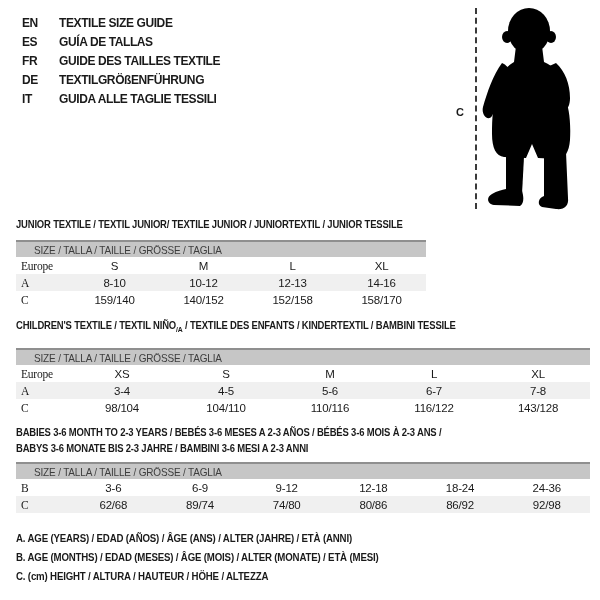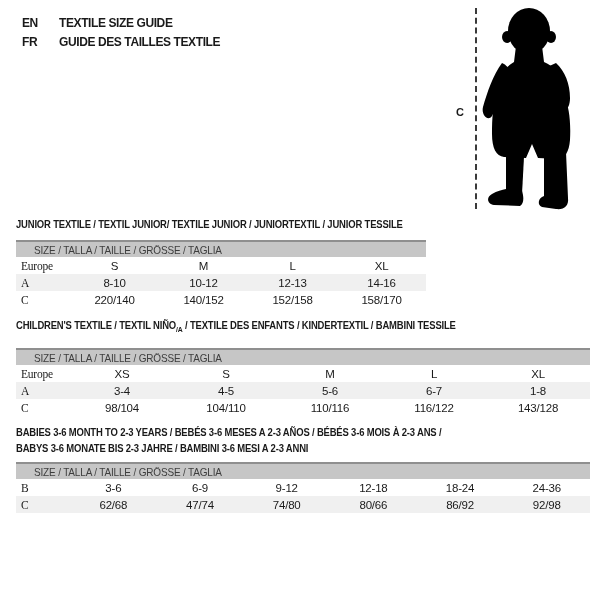--- a/index.html
+++ b/index.html
@@ -51,22 +51,34 @@
 <body>
 
 <div class="page">
 
   <div class="lang-list">
     <div class="lang-row">
       <span class="lang-code">EN</span>
       <span class="lang-title">TEXTILE SIZE GUIDE</span>
     </div>
     <div class="lang-row">
+      <span class="lang-code">ES</span>
+      <span class="lang-title">GUÍA DE TALLAS</span>
+    </div>
+    <div class="lang-row">
       <span class="lang-code">FR</span>
       <span class="lang-title">GUIDE DES TAILLES TEXTILE</span>
+    </div>
+    <div class="lang-row">
+      <span class="lang-code">DE</span>
+      <span class="lang-title">TEXTILGRÖßENFÜHRUNG</span>
+    </div>
+    <div class="lang-row">
+      <span class="lang-code">IT</span>
+      <span class="lang-title">GUIDA ALLE TAGLIE TESSILI</span>
     </div>
   </div>
 
   <span class="c-label">C</span>
   <div class="dash-line"></div>
   <svg class="baby-svg" width="115" height="205" viewBox="0 0 115 205" fill="#000000">
     <ellipse cx="47" cy="25" rx="21" ry="23"></ellipse>
     <ellipse cx="25" cy="31" rx="5" ry="6"></ellipse>
     <ellipse cx="69" cy="31" rx="5" ry="6"></ellipse>
     <path d="M34,40 L60,40 L62,56 C72,60 78,68 80,80 L82,96 L14,96 L16,78 C18,67 25,60 32,56 Z"></path>
@@ -94,21 +106,21 @@
     </div>
     <div class="trow alt">
       <span class="tlabel">A</span>
       <span class="tcell">8-10</span>
       <span class="tcell">10-12</span>
       <span class="tcell">12-13</span>
       <span class="tcell">14-16</span>
     </div>
     <div class="trow">
       <span class="tlabel">C</span>
-      <span class="tcell">220/140</span>
+      <span class="tcell">159/140</span>
       <span class="tcell">140/152</span>
       <span class="tcell">152/158</span>
       <span class="tcell">158/170</span>
     </div>
   </div>
 
   <div class="section-title" style="left:16px; top:317px;">
     <span>CHILDREN'S TEXTILE / TEXTIL NIÑO</span><sub class="title-sub">/A</sub><span> / TEXTILE DES ENFANTS / KINDERTEXTIL / BAMBINI TESSILE</span>
   </div>
   <div class="stable" style="left:16px; top:348px; width:574px;">
@@ -122,21 +134,21 @@
       <span class="tcell">M</span>
       <span class="tcell">L</span>
       <span class="tcell">XL</span>
     </div>
     <div class="trow alt">
       <span class="tlabel">A</span>
       <span class="tcell">3-4</span>
       <span class="tcell">4-5</span>
       <span class="tcell">5-6</span>
       <span class="tcell">6-7</span>
-      <span class="tcell">1-8</span>
+      <span class="tcell">7-8</span>
     </div>
     <div class="trow">
       <span class="tlabel">C</span>
       <span class="tcell">98/104</span>
       <span class="tcell">104/110</span>
       <span class="tcell">110/116</span>
       <span class="tcell">116/122</span>
       <span class="tcell">143/128</span>
     </div>
   </div>
@@ -154,22 +166,27 @@
       <span class="tcell">3-6</span>
       <span class="tcell">6-9</span>
       <span class="tcell">9-12</span>
       <span class="tcell">12-18</span>
       <span class="tcell">18-24</span>
       <span class="tcell">24-36</span>
     </div>
     <div class="trow alt">
       <span class="tlabel">C</span>
       <span class="tcell">62/68</span>
-      <span class="tcell">47/74</span>
+      <span class="tcell">89/74</span>
       <span class="tcell">74/80</span>
-      <span class="tcell">80/66</span>
+      <span class="tcell">80/86</span>
       <span class="tcell">86/92</span>
       <span class="tcell">92/98</span>
     </div>
   </div>
 
+  <div class="footnotes">
+    <div class="fn-line">A. AGE (YEARS) / EDAD (AÑOS) / ÂGE (ANS) / ALTER (JAHRE) / ETÀ (ANNI)</div>
+    <div class="fn-line">B. AGE (MONTHS) / EDAD (MESES) / ÂGE (MOIS) / ALTER (MONATE) / ETÀ (MESI)</div>
+    <div class="fn-line">C. (cm) HEIGHT / ALTURA / HAUTEUR / HÖHE / ALTEZZA</div>
+  </div>
 
 </div>
 
 </body></html>

